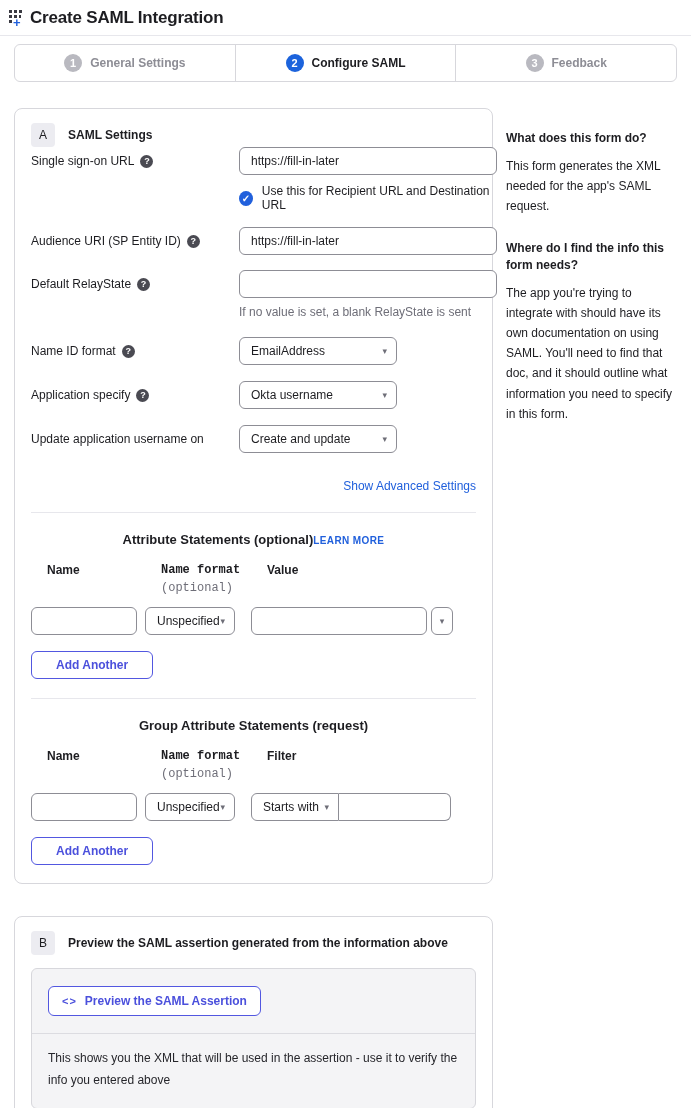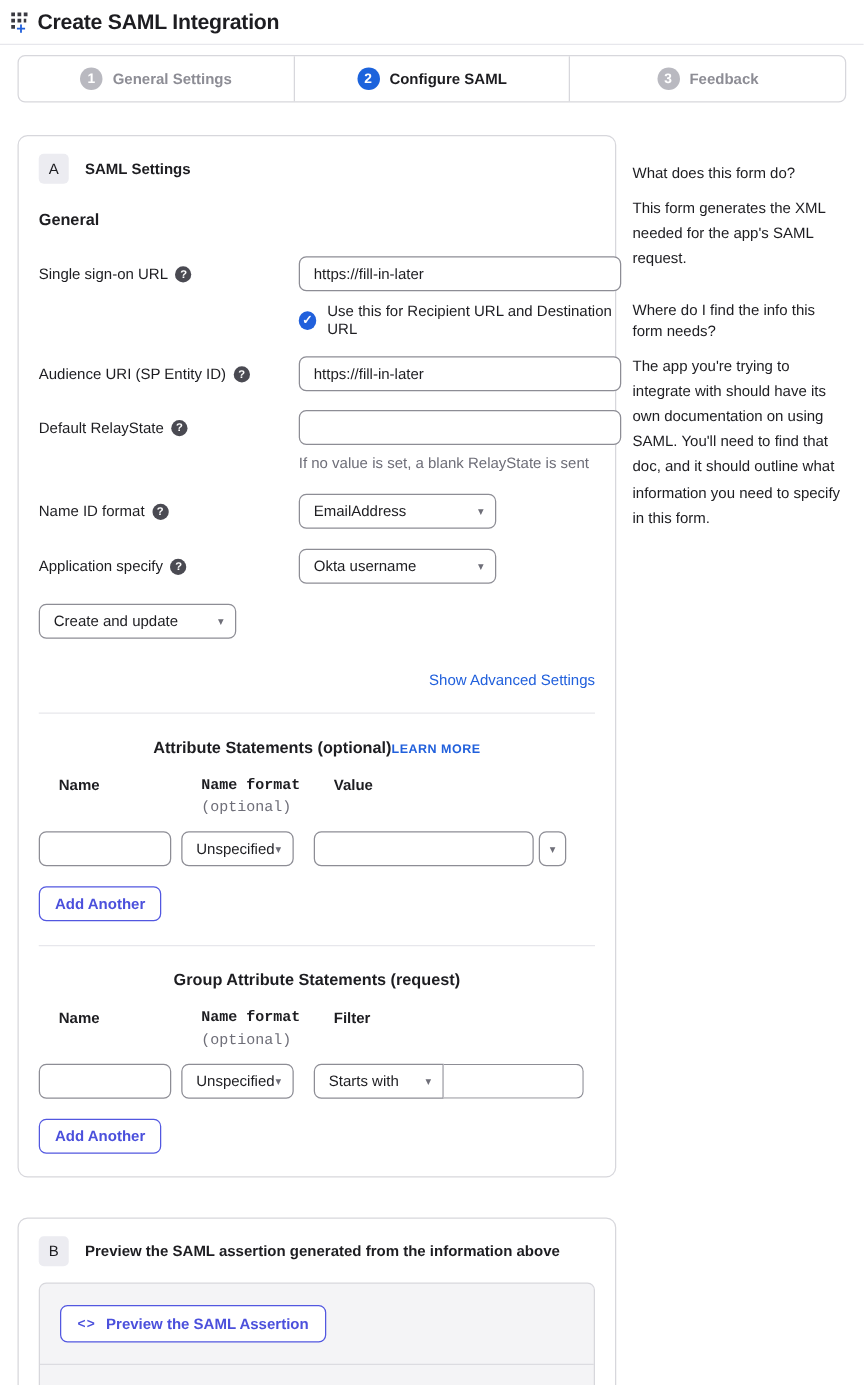--- a/index.html
+++ b/index.html
@@ -65,27 +65,27 @@
 
   .cols { display:flex; font-size:12px; font-weight:700; margin-bottom:12px;margin-left:16px; }
   .col-name { width:114px; }
   .col-format { width:106px;font-family:Liberation Mono, monospace; }
   .col-sub { font-weight:400; color:#6e6e78; margin-top:4px; }
   .attr-row { display:flex; align-items:flex-start; }
   .input-name { width:106px; margin-right:8px; }
   .select-format { width:90px; margin-right:16px; }
   .input-value { width:176px; }
   .mini-select { width:22px; height:28px; margin-left:4px; border:1px solid #8d8d95; border-radius:6px; background:#fff; display:flex; align-items:center; justify-content:center; cursor:pointer; }
-  .select-filter { width:104px; border-radius:6px 0 0 6px; }
+  .select-filter { width:88px; border-radius:6px 0 0 6px; }
   .input-filter { width:112px; border-radius:0 6px 6px 0; border-left:none; }
 
-  .btn-secondary { margin-top:16px; padding:6px 12px; border:1px solid #5257e0; border-radius:6px; background:#fff; color:#4b50dc; font-size:12px; font-weight:700; font-family:"Liberation Sans",sans-serif; cursor:pointer; }
-
-  
-  .help-q { font-weight:400; margin:0 0 9px; line-height:1.4; }
+  .btn-secondary { margin-top:16px; padding:6px 24px; border:1px solid #5257e0; border-radius:6px; background:#fff; color:#4b50dc; font-size:12px; font-weight:700; font-family:"Liberation Sans",sans-serif; cursor:pointer; }
+
+  
+  .help-q { font-weight:700; margin:0 0 9px; line-height:1.4; }
   .help-a { margin:0 0 24px; line-height:1.68; }
 
   
   .preview-panel { margin-top:13px; border:1px solid #d7d7dc; border-radius:6px; background:#f4f4f6; }
   .preview-top { padding:17px 16px; border-bottom:1px solid #dcdce1; }
   .preview-btn { background:#fff; border:1px solid #5257e0; color:#4b50dc; font-weight:700; font-size:12px; font-family:"Liberation Sans",sans-serif; padding:7px 13px; border-radius:6px; display:inline-flex; gap:8px; align-items:center; cursor:pointer; }
   .code-glyph { font-size:11px; letter-spacing:1px; font-weight:700; }
   .preview-desc { padding:13px 16px 17px; font-size:12px; line-height:1.85; color:#26262b; }
 </style>
 </head>
@@ -122,21 +122,20 @@
 
 <div class="main">
   <div class="left-col">
 
     <div class="card card-a">
       <div class="section-head">
         <span class="badge">A</span>
         <span class="section-title">SAML Settings</span>
       </div>
 
-      <div class="sub-heading">General</div>
 
       
       <div class="form-row">
         <div class="form-label">
           <span>Single sign-on URL</span>
           <span class="help-icon">?</span>
         </div>
         <div>
           <input class="text-input" type="text" value="https://fill-in-later" style="">
           <div class="checkbox-row">
@@ -188,20 +187,23 @@
           <span class="help-icon">?</span>
         </div>
         <div class="select">
           <span>Okta username</span>
           <span class="caret">▾</span>
         </div>
       </div>
 
       
       <div class="form-row" style="margin-top:16px">
+        <div class="form-label">
+          <span>Update application username on</span>
+        </div>
         <div class="select">
           <span>Create and update</span>
           <span class="caret">▾</span>
         </div>
       </div>
 
       <div class="advanced-row">
         <a class="link">Show Advanced Settings</a>
       </div>
 

